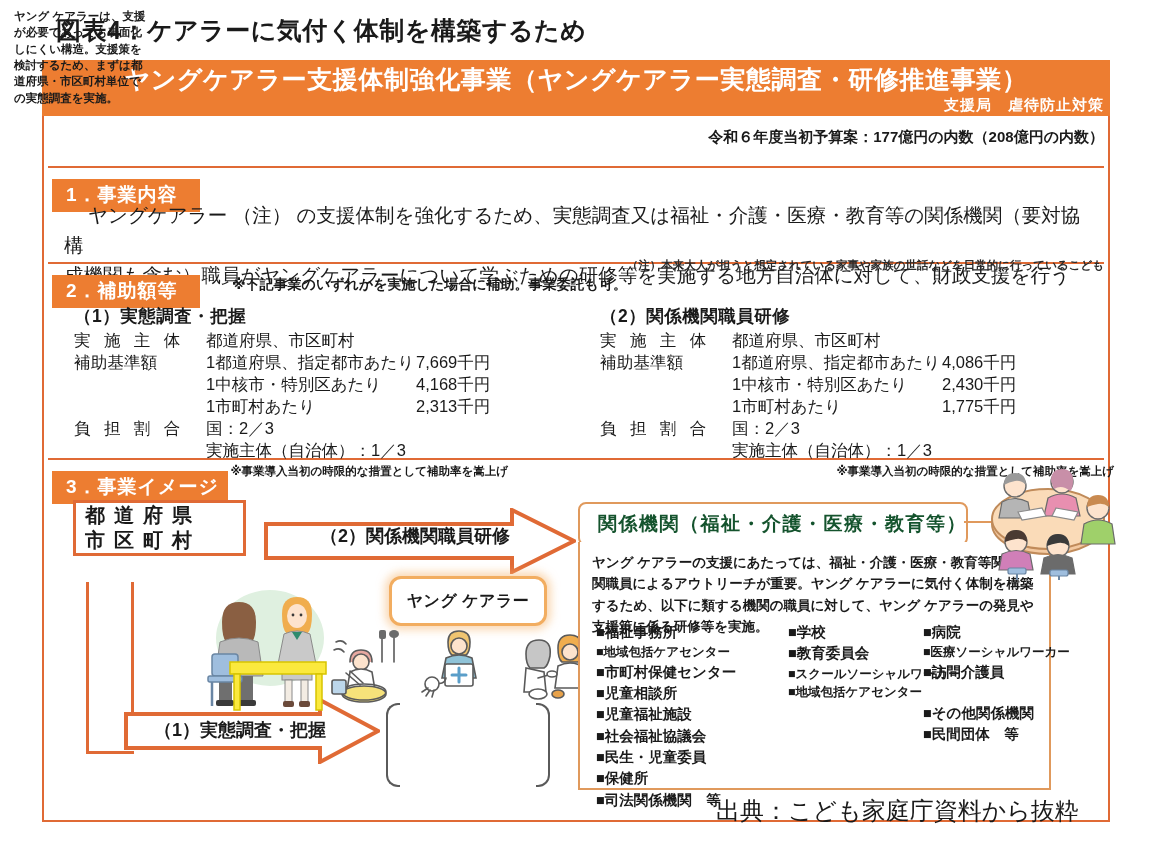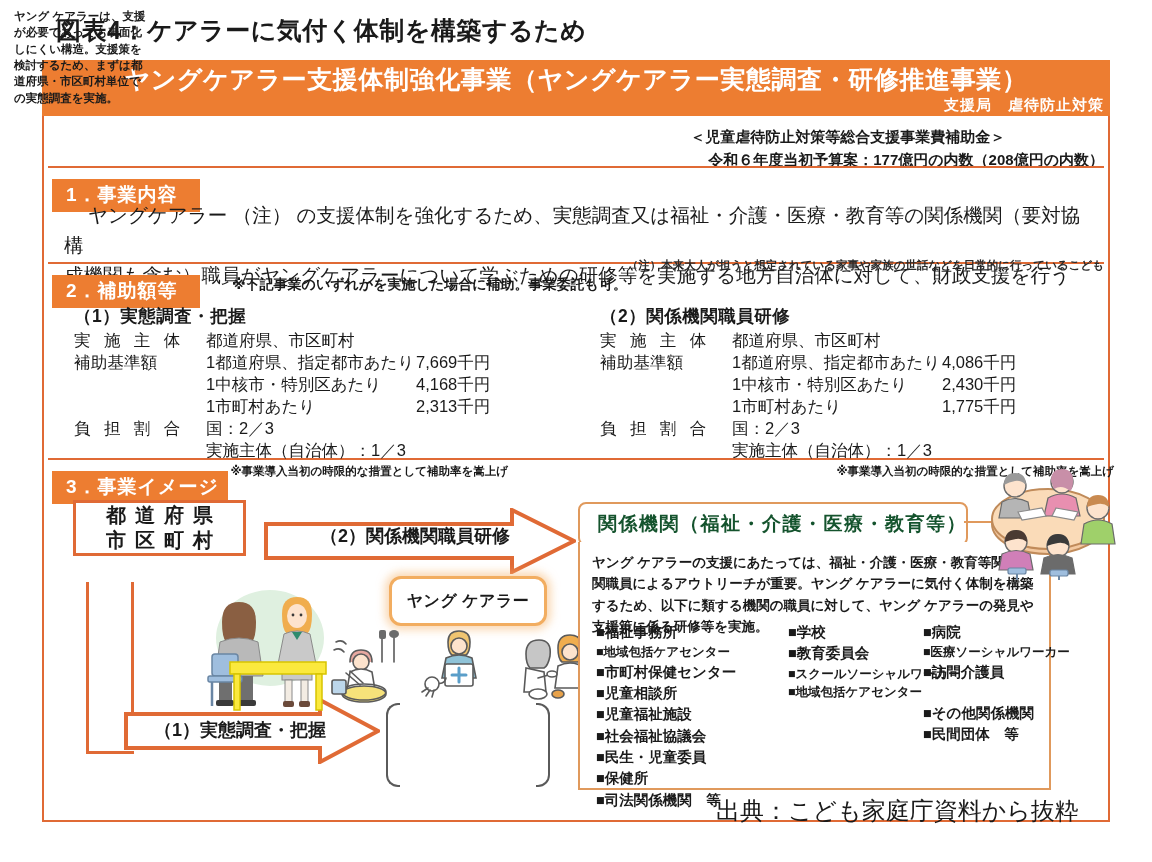--- a/index.html
+++ b/index.html
@@ -192,21 +192,21 @@
     left: 73px;
     top: 500px;
     width: 173px;
     height: 56px;
     border: 3px solid #e06a35;
     box-sizing: border-box;
     background: #fff;
     display: flex;
     flex-direction: column;
     justify-content: center;
-    align-items: center;
+    align-items: flex-start;
   }
   #gov-box span {
     font-size: 20px;
     font-weight: 700;
     letter-spacing: 9px;
     text-indent: 9px;
     line-height: 1.25;
     color: #1a1a1a;
     white-space: nowrap;
   }
@@ -427,21 +427,20 @@
 <div id="page-title">図表4：ケアラーに気付く体制を構築するため</div>
 
 <div id="slide-frame"></div>
 
 <div id="banner">
   <div id="banner-title">ヤングケアラー支援体制強化事業（ヤングケアラー実態調査・研修推進事業）</div>
   <div id="banner-subtitle">支援局　虐待防止対策</div>
 </div>
 
 <div id="budget-note">
-  <div class="l1">＜児童虐待防止対策等総合支援事業費補助金＞</div>
   <div class="l2">令和６年度当初予算案：177億円の内数（208億円の内数）</div>
 </div>
 
 <div class="hr-orange" style="top:166px;"></div>
 <div class="hr-orange" style="top:262px;"></div>
 <div class="hr-orange" style="top:458px;"></div>
 
 <div class="sec-tab" id="sec1-tab">1．事業内容</div>
 <div id="sec1-body">
   <div class="p1">ヤングケアラー （注） の支援体制を強化するため、実態調査又は福祉・介護・医療・教育等の関係機関（要対協構</div>

